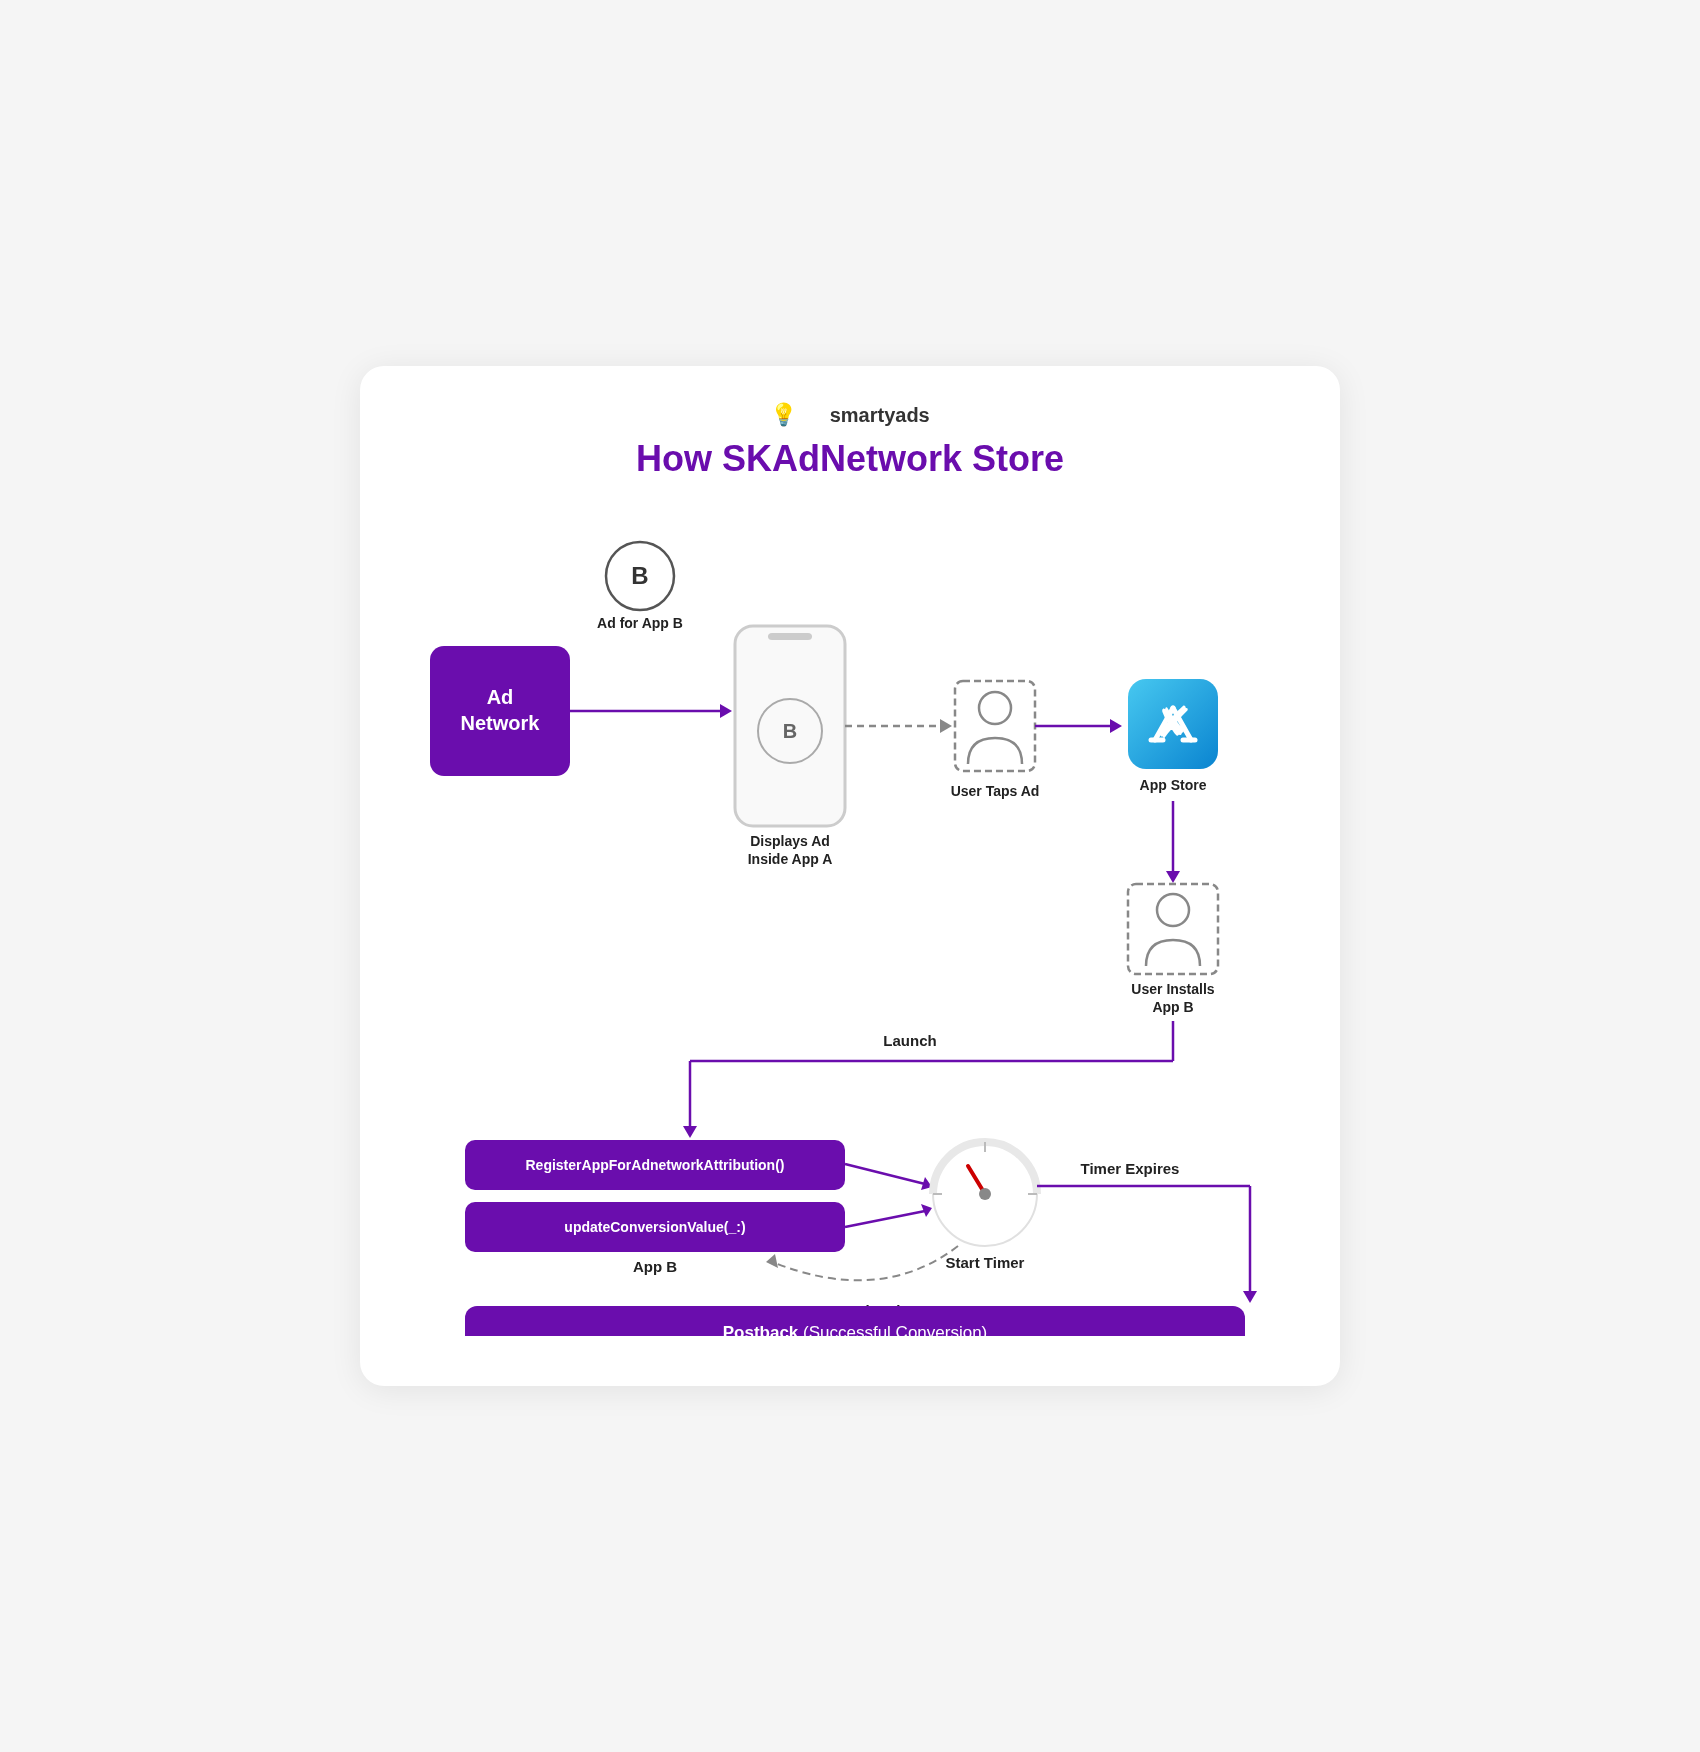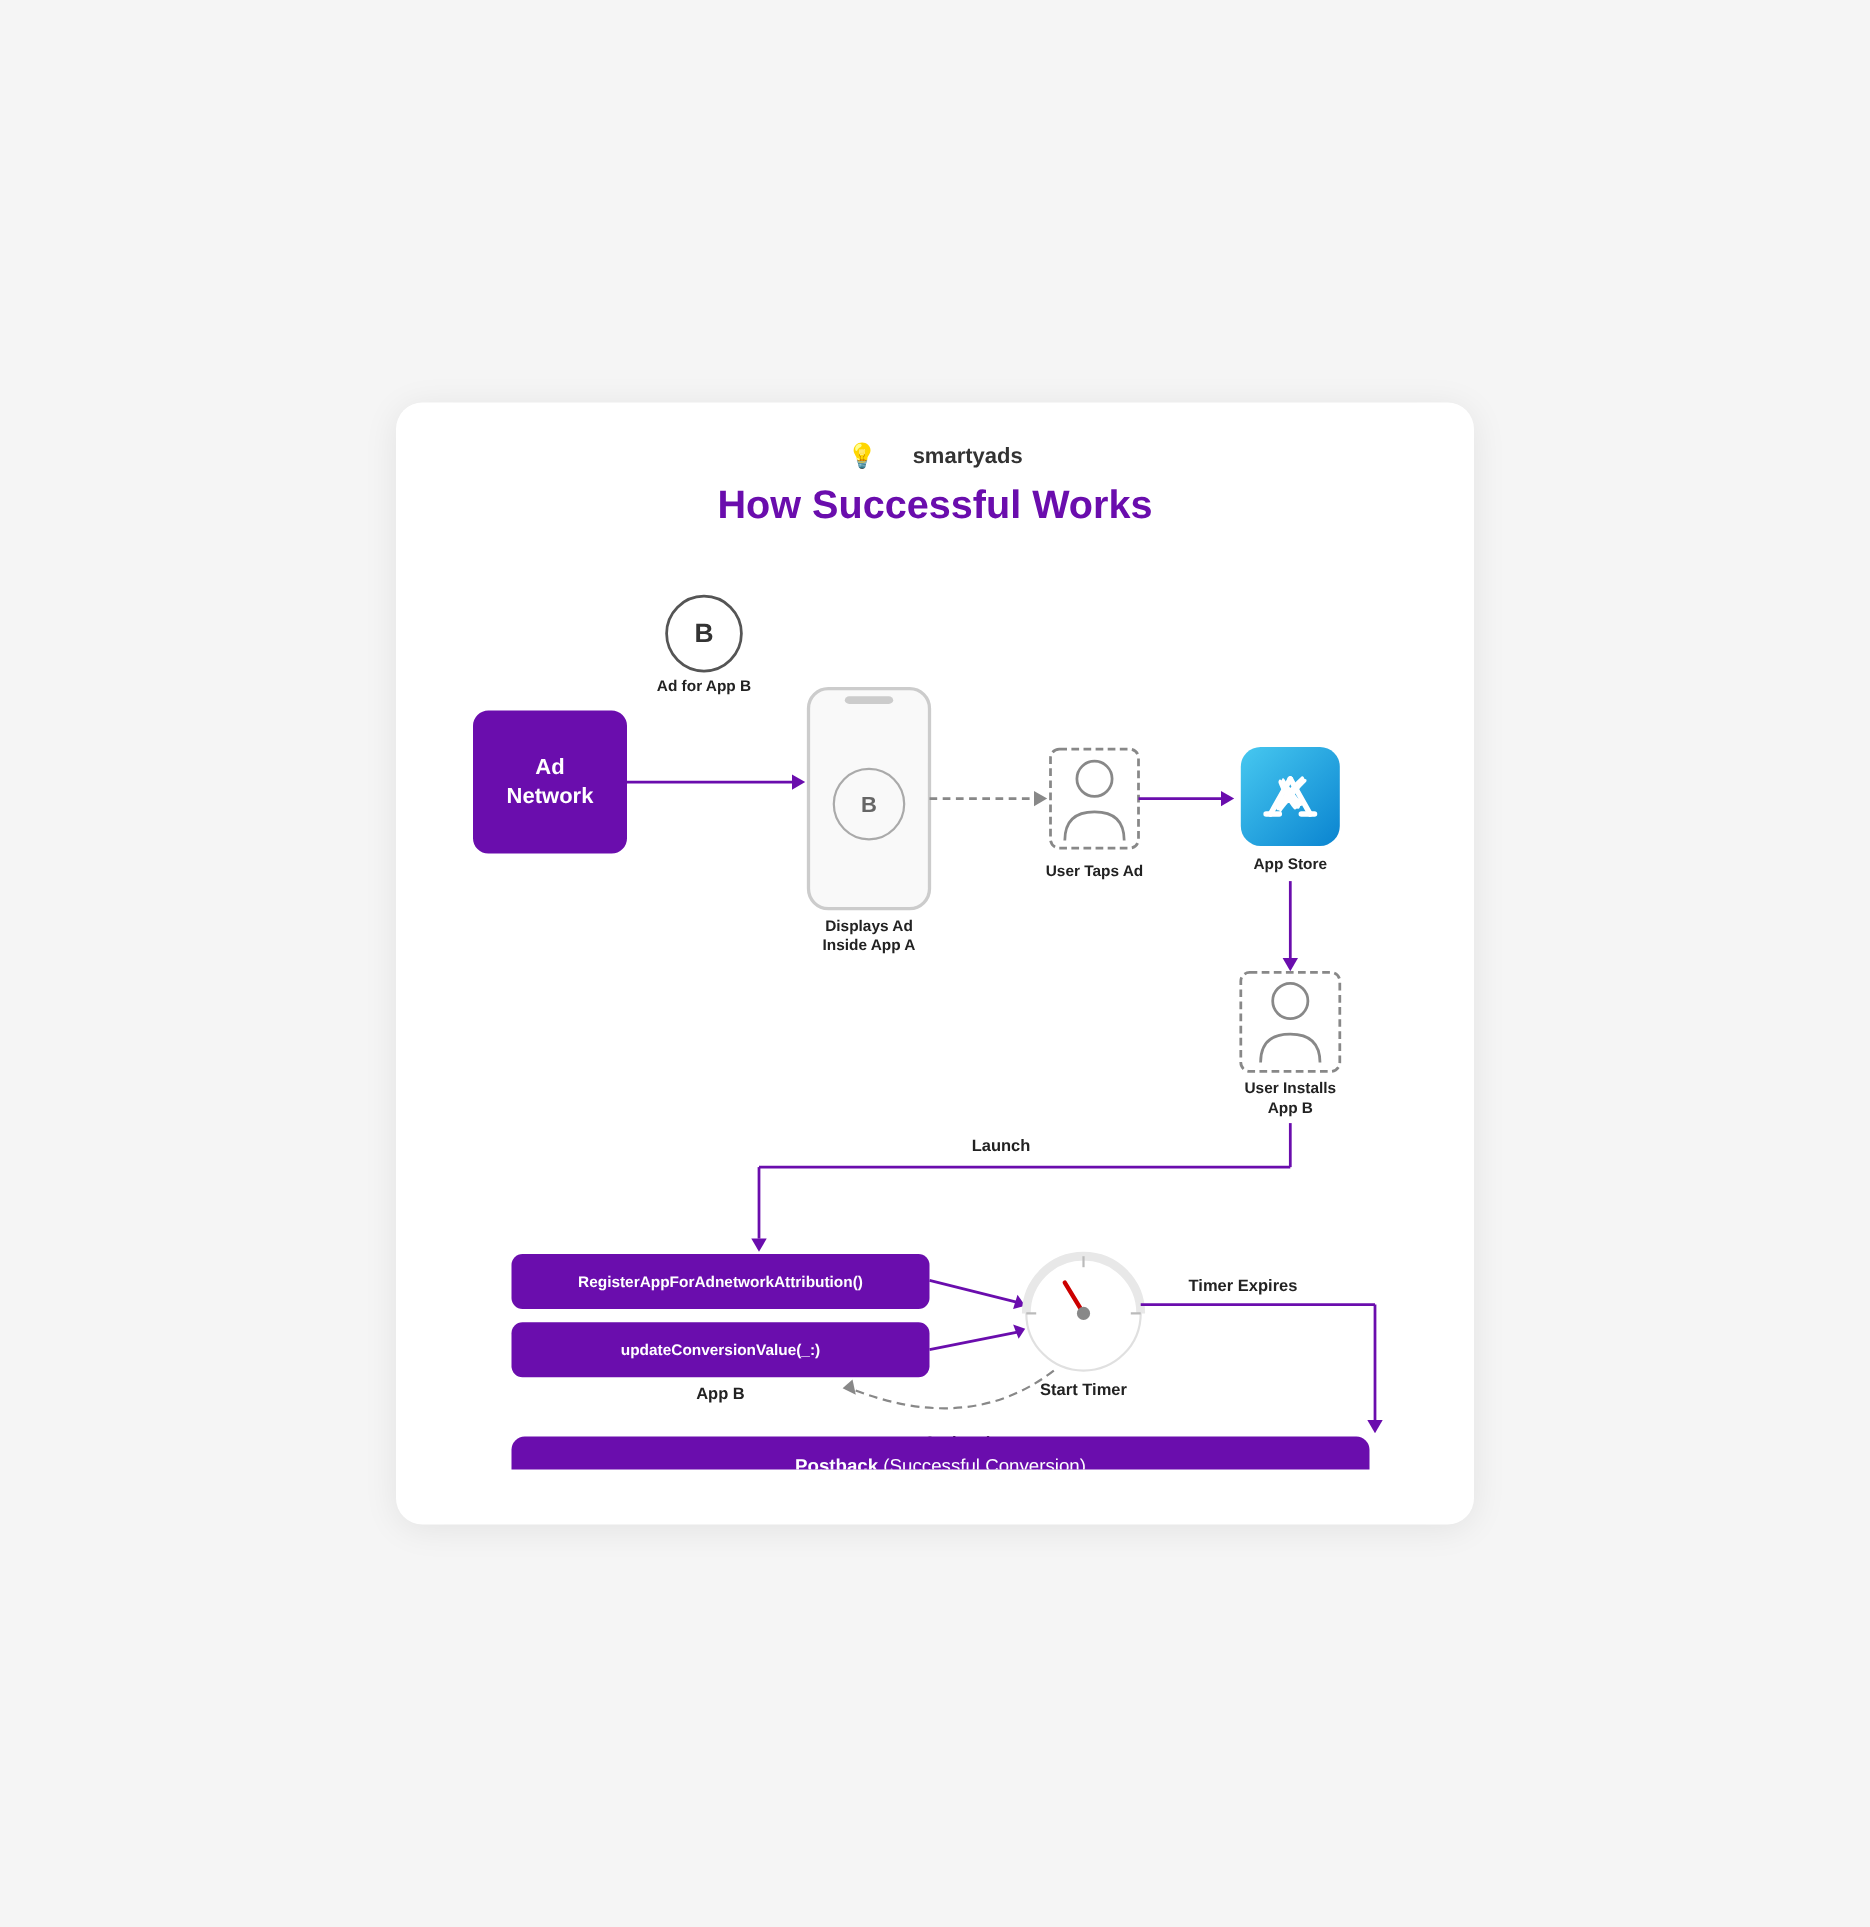--- a/index.html
+++ b/index.html
@@ -51,21 +51,21 @@
 </head>
 <body>
 
 <div class="card">
 
   <div class="logo-row">
     <span style="font-size:22px;">💡</span>
     <span class="logo-text">smartyads</span>
   </div>
 
-  <h1 class="page-title">How Successful Works</h1>
+  <h1 class="page-title">How SKAdNetwork Store</h1>
 
   <svg class="main-svg" width="880" height="820" viewBox="0 0 880 820" xmlns="http://www.w3.org/2000/svg">
 
     <circle cx="230" cy="60" r="34" fill="none" stroke="#555" stroke-width="2.5"></circle>
     <text x="230" y="68" text-anchor="middle" font-size="24" font-weight="700" fill="#333">B</text>
 
     <text x="230" y="112" text-anchor="middle" font-size="14" font-weight="700" fill="#222">Ad for App B</text>
 
     <rect x="20" y="130" width="140" height="130" rx="14" fill="#6a0dad"></rect>
     <text x="90" y="188" text-anchor="middle" font-size="20" font-weight="800" fill="white">Ad</text>

